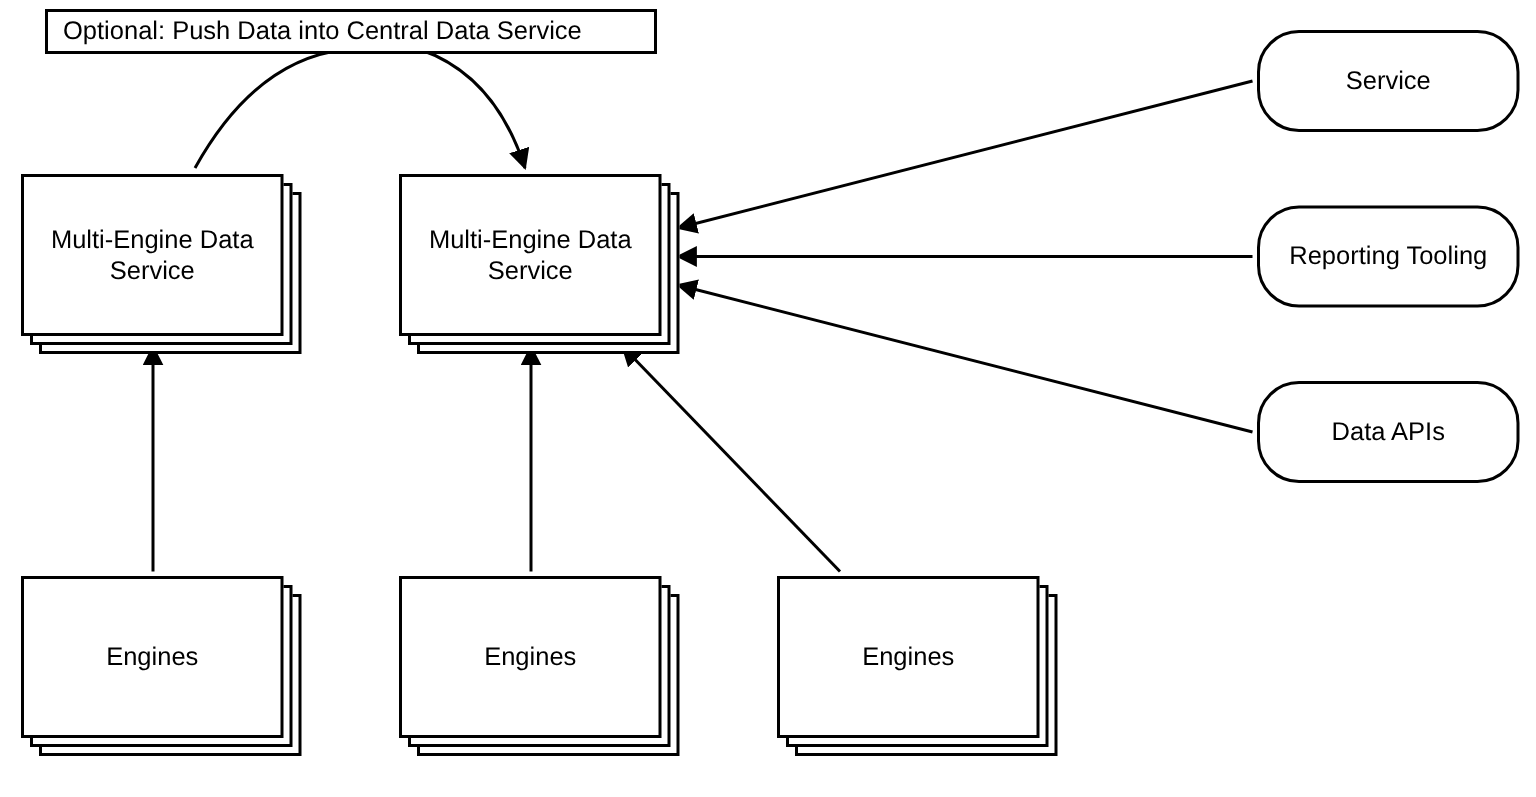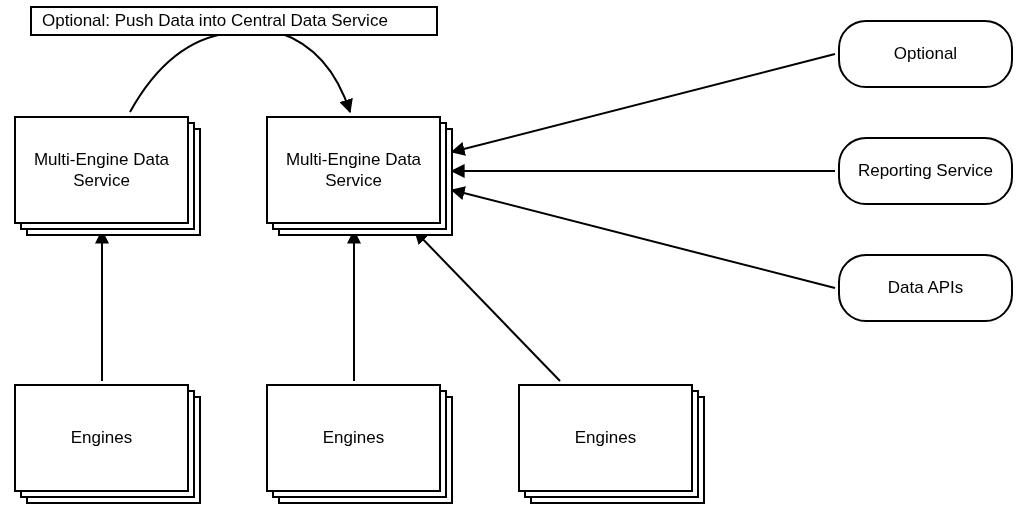--- a/index.html
+++ b/index.html
@@ -105,22 +105,22 @@
   <span>Engines</span>
 </div>
 
 <div class="stack-behind" style="left:530px; top:396px; width:175px; height:108px;"></div>
 <div class="stack-behind" style="left:524px; top:390px; width:175px; height:108px;"></div>
 <div class="node" style="left:518px; top:384px; width:175px; height:108px;">
   <span>Engines</span>
 </div>
 
 <div class="node rounded" style="left:838px; top:20px; width:175px; height:68px;">
-  <span>Optional</span>
+  <span>Service</span>
 </div>
 
 <div class="node rounded" style="left:838px; top:137px; width:175px; height:68px;">
-  <span>Reporting Service</span>
+  <span>Reporting Tooling</span>
 </div>
 
 <div class="node rounded" style="left:838px; top:254px; width:175px; height:68px;">
   <span>Data APIs</span>
 </div>
 
 </body></html>

